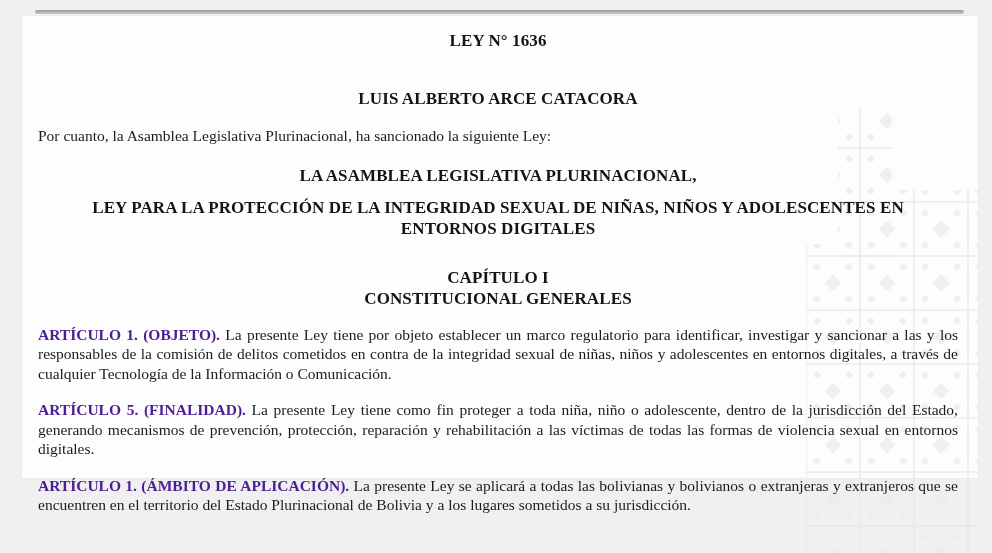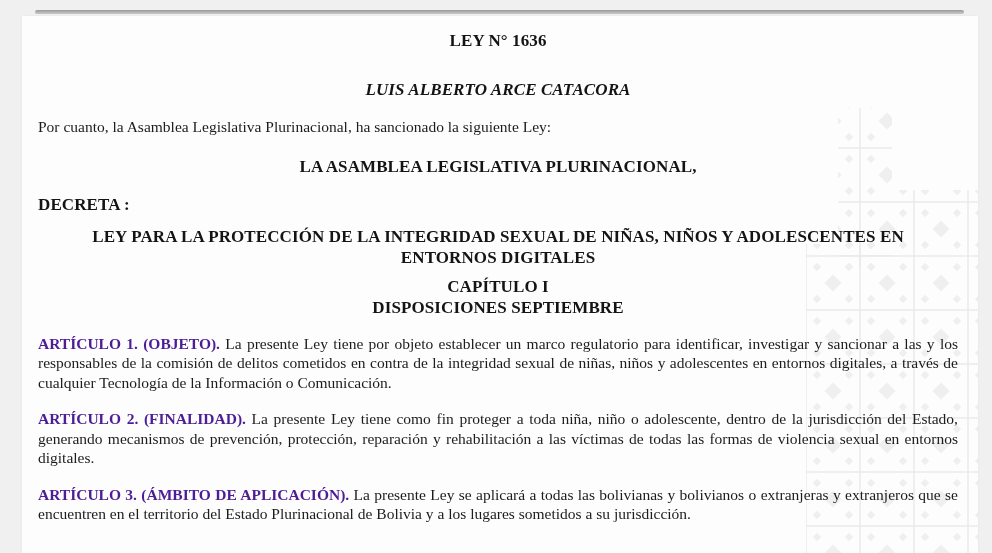--- a/index.html
+++ b/index.html
@@ -7,21 +7,21 @@
     padding: 0;
     width: 992px;
     height: 553px;
     overflow: hidden;
     background: #f0f0f0;
     font-family: "Liberation Serif", "DejaVu Serif", serif;
   }
   .canvas {
     position: relative;
     width: 992px;
-    height: 553px;
+    height: 478px;
     background: #f0f0f0;
   }
   .doc-page {
     position: absolute;
     left: 22px;
     right: 14px;
     top: 16px;
     bottom: 0;
     background: #fdfdfd;
     box-shadow: 0 0 2px rgba(0,0,0,0.06);
@@ -53,37 +53,37 @@
   }
   .center { text-align: center; }
   .h-line {
     font-size: 17px;
     font-weight: bold;
     line-height: 21px;
     color: #141414;
     letter-spacing: 0.1px;
   }
   .law-head { margin-top: 14px; }
-  .president-block { margin-top: 28px; font-style: italic; }
+  .president-block { margin-top: 37px; }
   .preamble {
     margin-top: 17px;
     font-size: 15.5px;
     line-height: 19px;
     text-align: left;
   }
   .assembly { margin-top: 20px; font-family: Liberation Serif, serif; }
   .decreta {
     margin-top: 17px;
     text-align: left;
   }
   .law-title {
     margin-top: 11px;
     padding: 0 6px;
   }
-  .chapter-block { margin-top: 8px; }
+  .chapter-block { margin-top: 28px; }
   .articles { margin-top: 13px; }
   .article {
     font-size: 15.5px;
     line-height: 19.5px;
     text-align: justify;
     margin-bottom: 17px;
     color: #1c1c1c;
   }
   .article .art-heading {
     font-weight: bold;
@@ -124,36 +124,35 @@
       </div>
 
       <div class="president-block center">
         <div class="h-line">LUIS ALBERTO ARCE CATACORA</div>
       </div>
 
       <div class="preamble">Por cuanto, la Asamblea Legislativa Plurinacional, ha sancionado la siguiente Ley:</div>
 
       <div class="assembly center h-line">LA ASAMBLEA LEGISLATIVA PLURINACIONAL,</div>
 
-      <div class="decreta h-line">DECRETA :</div>
 
       <div class="law-title center h-line">LEY PARA LA PROTECCIÓN DE LA INTEGRIDAD SEXUAL DE NIÑAS, NIÑOS Y ADOLESCENTES EN ENTORNOS DIGITALES</div>
 
       <div class="chapter-block center">
         <div class="h-line">CAPÍTULO I</div>
-        <div class="h-line">DISPOSICIONES SEPTIEMBRE</div>
+        <div class="h-line">CONSTITUCIONAL GENERALES</div>
       </div>
 
       <div class="articles">
 
         <p class="article"><span class="art-heading">ARTÍCULO 1. (OBJETO).</span><span> La presente Ley tiene por objeto establecer un marco regulatorio para identificar, investigar y sancionar a las y los responsables de la comisión de delitos cometidos en contra de la integridad sexual de niñas, niños y adolescentes en entornos digitales, a través de cualquier Tecnología de la Información o Comunicación.</span></p>
 
-        <p class="article"><span class="art-heading">ARTÍCULO 2. (FINALIDAD).</span><span> La presente Ley tiene como fin proteger a toda niña, niño o adolescente, dentro de la jurisdicción del Estado, generando mecanismos de prevención, protección, reparación y rehabilitación a las víctimas de todas las formas de violencia sexual en entornos digitales.</span></p>
+        <p class="article"><span class="art-heading">ARTÍCULO 5. (FINALIDAD).</span><span> La presente Ley tiene como fin proteger a toda niña, niño o adolescente, dentro de la jurisdicción del Estado, generando mecanismos de prevención, protección, reparación y rehabilitación a las víctimas de todas las formas de violencia sexual en entornos digitales.</span></p>
 
-        <p class="article"><span class="art-heading">ARTÍCULO 3. (ÁMBITO DE APLICACIÓN).</span><span> La presente Ley se aplicará a todas las bolivianas y bolivianos o extranjeras y extranjeros que se encuentren en el territorio del Estado Plurinacional de Bolivia y a los lugares sometidos a su jurisdicción.</span></p>
+        <p class="article"><span class="art-heading">ARTÍCULO 1. (ÁMBITO DE APLICACIÓN).</span><span> La presente Ley se aplicará a todas las bolivianas y bolivianos o extranjeras y extranjeros que se encuentren en el territorio del Estado Plurinacional de Bolivia y a los lugares sometidos a su jurisdicción.</span></p>
 
       </div>
 
     </div>
   </div>
 
   <div class="top-rule"></div>
 
 </div>
 

